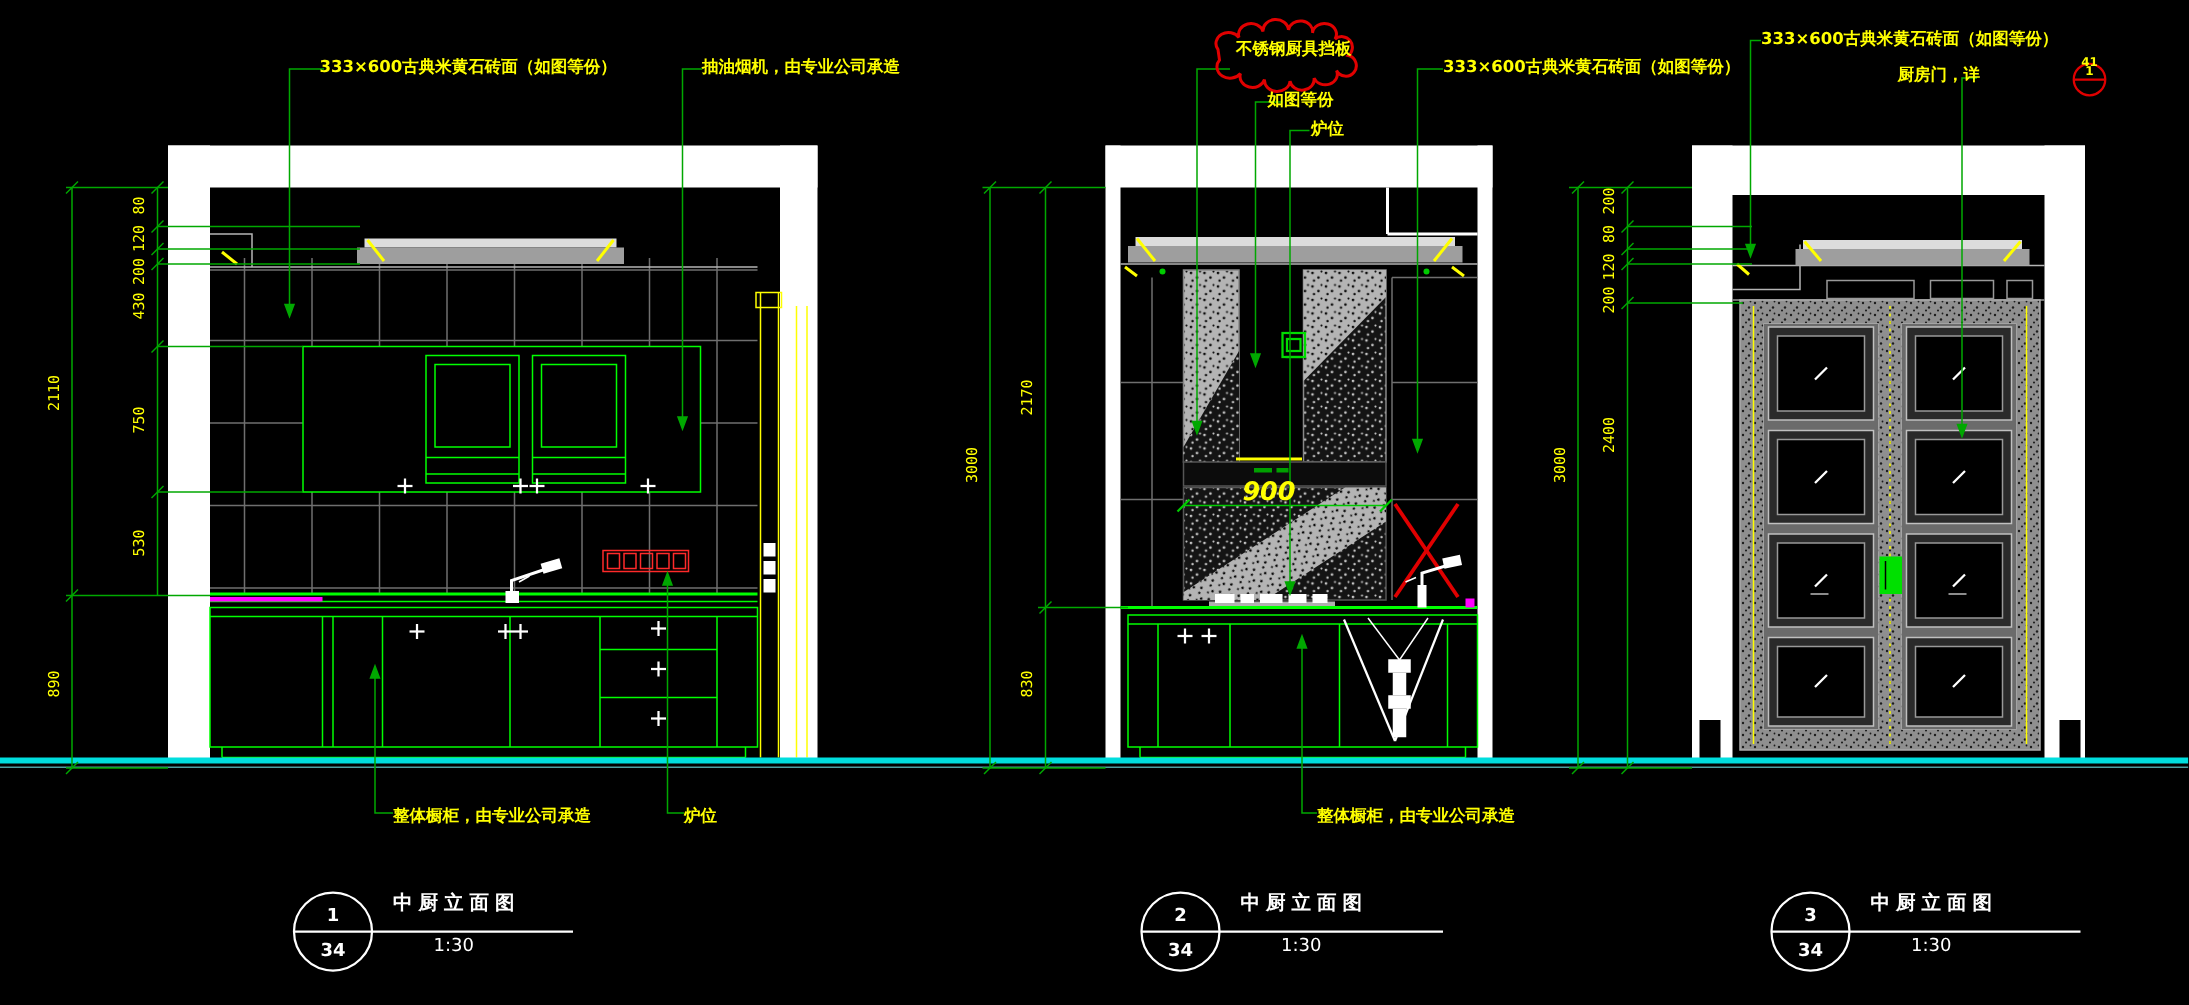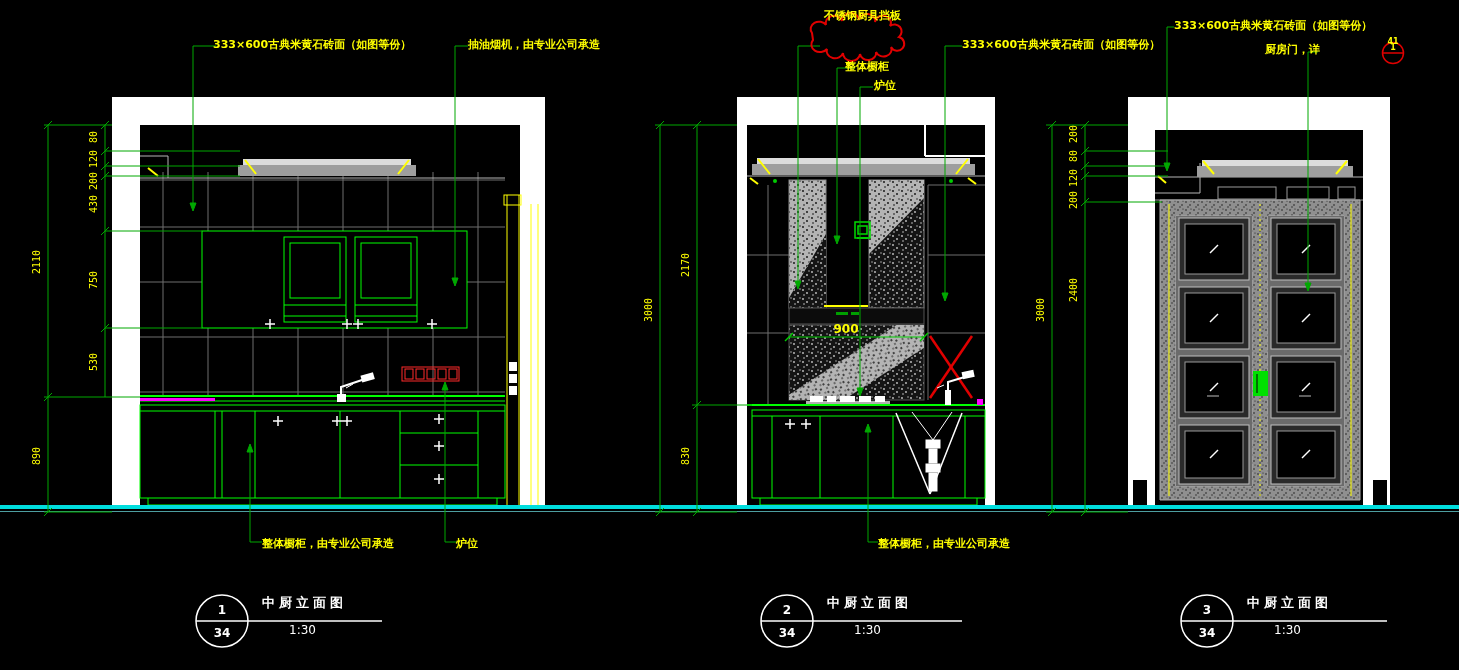--- a/index.html
+++ b/index.html
@@ -3,21 +3,21 @@
 <meta charset="utf-8">
 <style>
   html,body{margin:0;padding:0;background:#000;}
   .canvas{position:relative;width:1459px;height:670px;background:#000;overflow:hidden;
           font-family:"DejaVu Sans",sans-serif;}
   .canvas svg{position:absolute;left:0;top:0;}
   .txt{position:absolute;white-space:nowrap;line-height:1;}
   .ann{color:#ffff00;font-size:11px;font-weight:bold;}
   .dim{color:#ffff00;font-size:10px;font-family:"DejaVu Sans Mono",monospace;
        transform:translate(-50%,-50%) rotate(-90deg);}
-  .dimh{color:#ffff00;font-size:12px;font-weight:bold;transform:translate(-50%,-50%);}
+  .dimh{color:#ffff00;font-size:17px;font-weight:bold;transform:translate(-50%,-50%);font-style:italic;}
   .tw{color:#ffffff;}
   .c{transform:translate(-50%,-50%);}
   .tname{font-size:13px;letter-spacing:4px;font-weight:bold;}
   .tscale{font-size:12px;}
   .tnum{font-size:12px;font-weight:bold;}
   .detnum{color:#ffff00;font-size:8px;font-weight:bold;transform:translate(-50%,-50%);}
 </style>
 </head>
 <body>
 
@@ -434,22 +434,22 @@
         <line x1="196" y1="621" x2="382" y2="621"></line>
   <circle cx="787" cy="621" r="26"></circle>
         <line x1="761" y1="621" x2="962" y2="621"></line>
   <circle cx="1207" cy="621" r="26"></circle>
         <line x1="1181" y1="621" x2="1387" y2="621"></line>
 </g>
 </svg>
 
 <div class="txt ann" style="left:213px;top:39px">333×600古典米黄石砖面（如图等份）</div>
 <div class="txt ann" style="left:468px;top:39px">抽油烟机，由专业公司承造</div>
-<div class="txt ann" style="left:824px;top:10px">不锈钢厨具挡板</div>
-<div class="txt ann" style="left:845px;top:61px">整体橱柜</div>
+<div class="txt ann" style="left:824px;top:27px">不锈钢厨具挡板</div>
+<div class="txt ann" style="left:845px;top:61px">如图等份</div>
 <div class="txt ann" style="left:874px;top:80px">炉位</div>
 <div class="txt ann" style="left:962px;top:39px">333×600古典米黄石砖面（如图等份）</div>
 <div class="txt ann" style="left:1174px;top:20px">333×600古典米黄石砖面（如图等份）</div>
 <div class="txt ann" style="left:1265px;top:44px">厨房门，详</div>
 <div class="txt detnum" style="left:1393px;top:48px">1</div>
 <div class="txt detnum" style="left:1393px;top:42px">41</div>
 
 <div class="txt ann" style="left:262px;top:538px">整体橱柜，由专业公司承造</div>
 <div class="txt ann" style="left:456px;top:538px">炉位</div>
 <div class="txt ann" style="left:878px;top:538px">整体橱柜，由专业公司承造</div>

